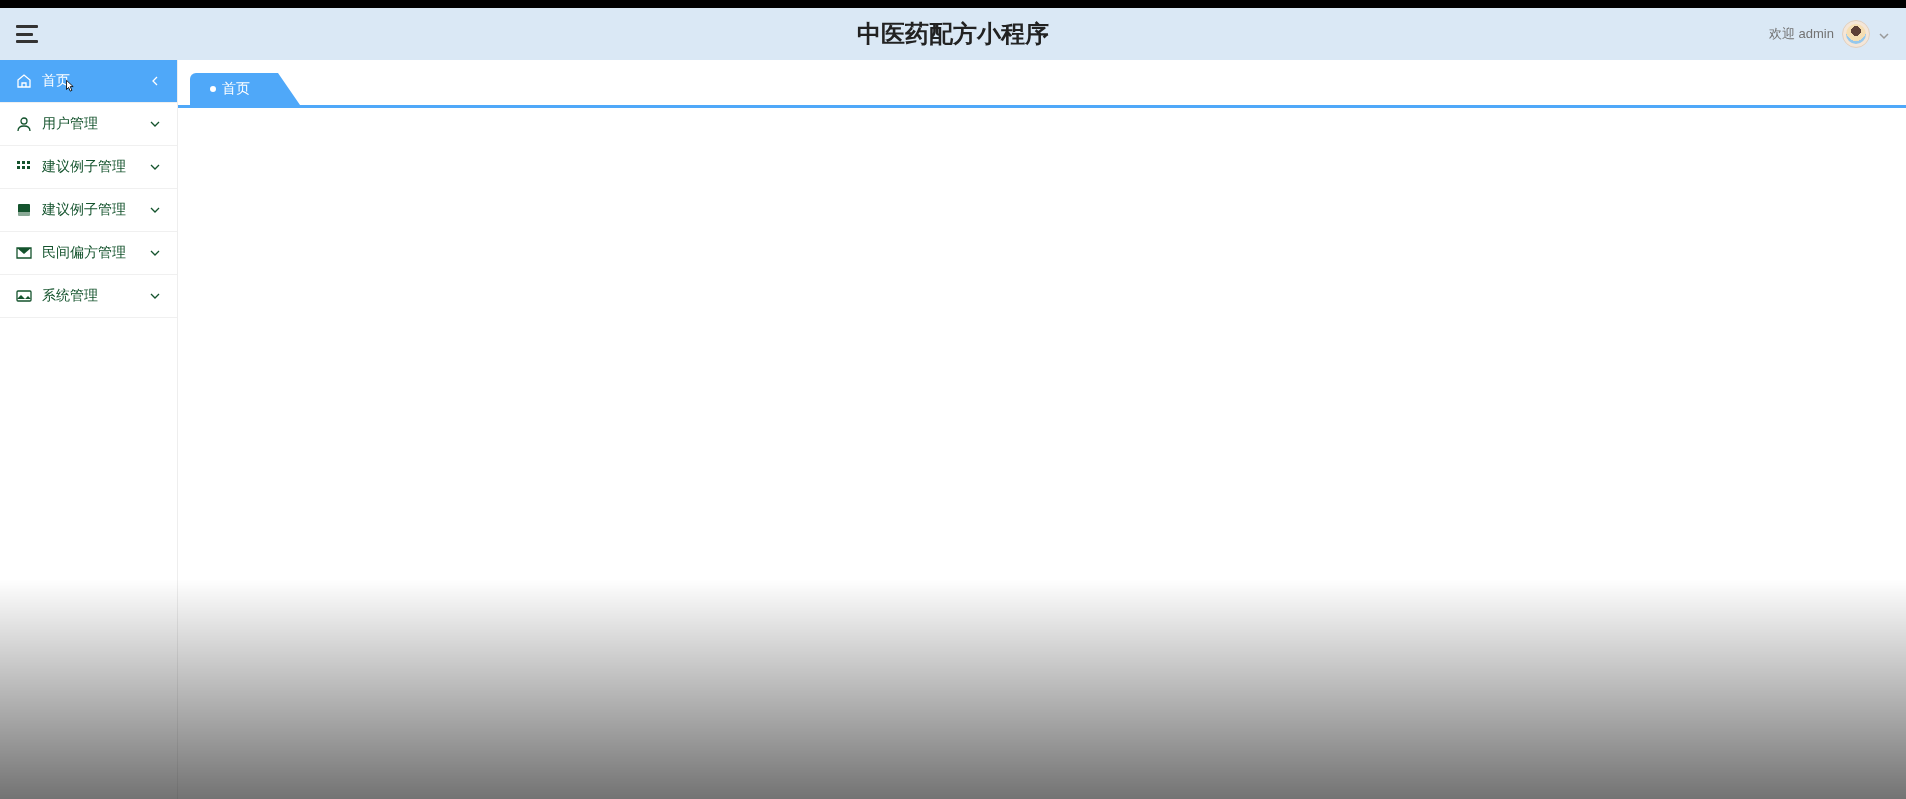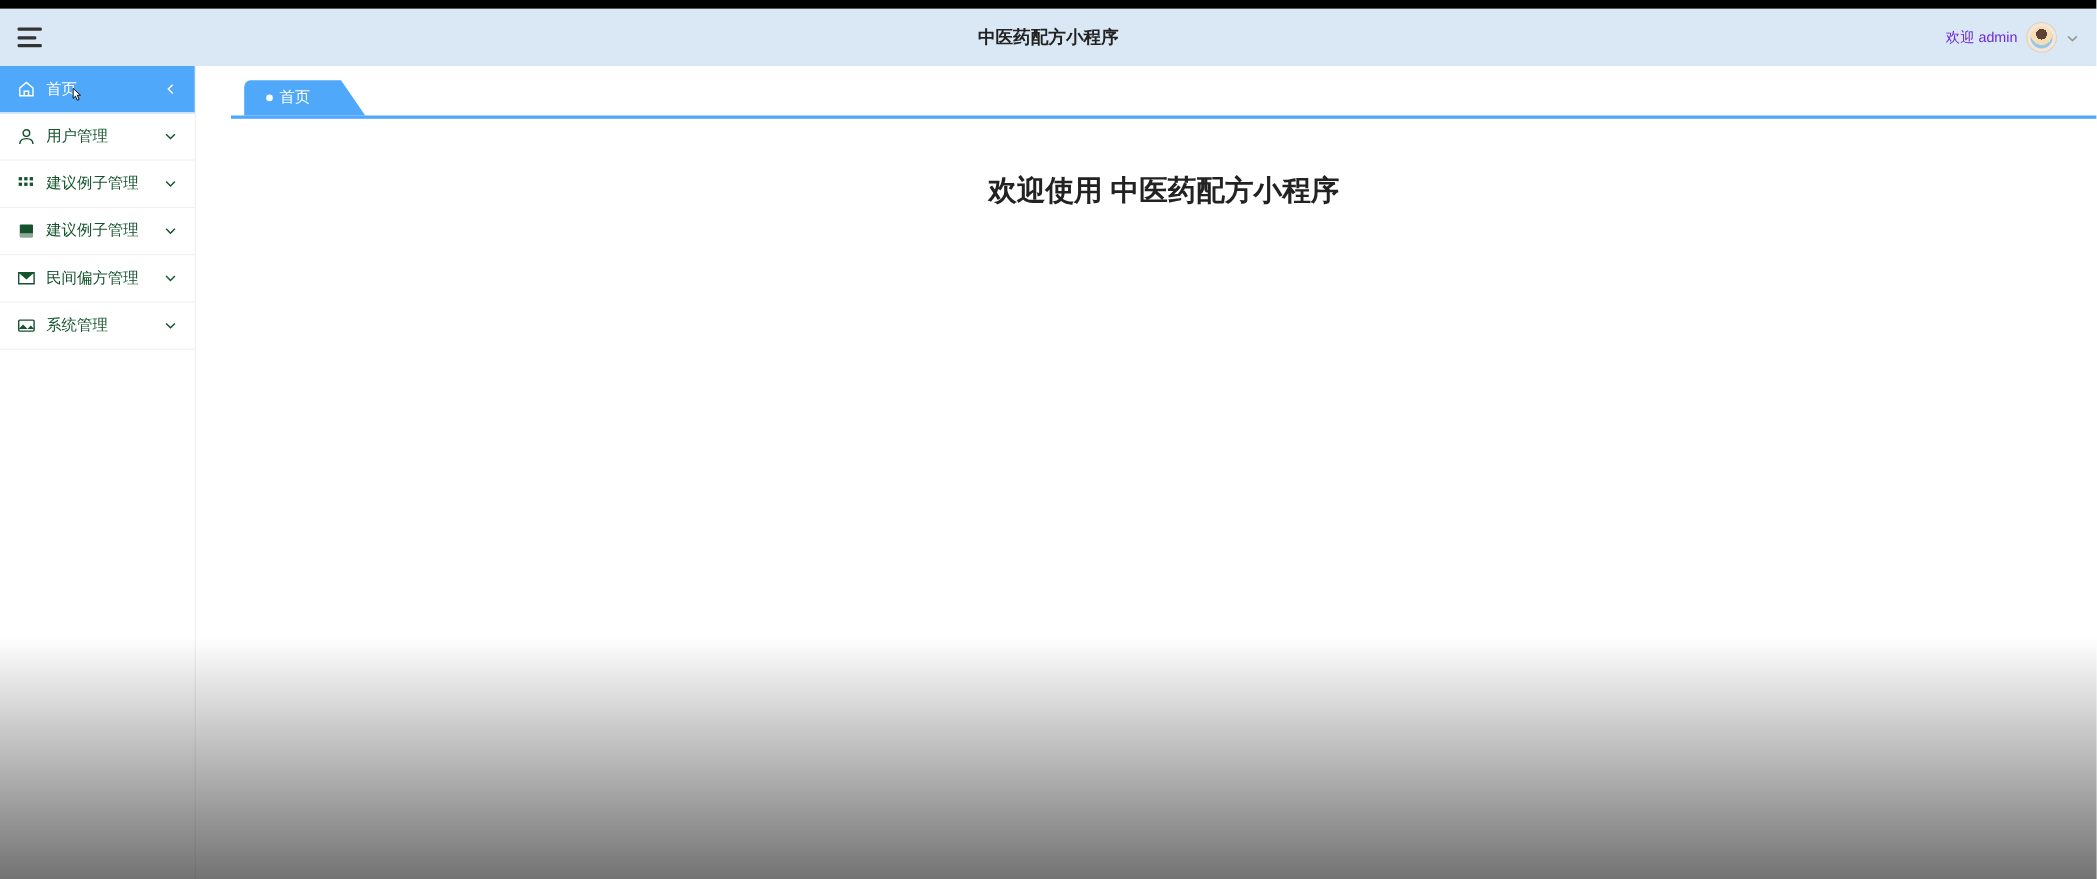--- a/index.html
+++ b/index.html
@@ -37,33 +37,33 @@
       display: block;
       height: 3px;
       background: #333;
       border-radius: 1px;
     }
     .hamburger span:nth-child(2) { width: 75%; }
     .header-title {
       position: absolute;
       left: 50%;
       transform: translateX(-50%);
-      font-size: 16px;
+      font-size: 24px;
       font-weight: bold;
       color: #222;
     }
     .header-right {
       margin-left: auto;
       display: flex;
       align-items: center;
       gap: 8px;
     }
     .welcome-text {
       font-size: 13px;
-      color: #6d28d9;
+      color: #737373;
     }
     .avatar {
       width: 28px;
       height: 28px;
       border-radius: 50%;
       background: #f4e6d8;
       display: flex;
       align-items: center;
       justify-content: center;
       overflow: hidden;
@@ -76,21 +76,20 @@
       background: radial-gradient(circle at 50% 35%, #5d4037 0%, #5d4037 30%, #f5deb3 30%, #f5deb3 60%, #96c8ec 60%);
     }
     .chevron-down {
       width: 12px;
       height: 12px;
       color: #999;
     }
     .layout {
       display: flex;
       height: calc(799px - 60px);
-      gap: 32px;
     }
     .sidebar {
       width: 178px;
       background: #fff;
       border-right: 1px solid #eee;
     }
     .sidebar-item {
       height: 43px;
       display: flex;
       align-items: center;
@@ -324,19 +323,16 @@
 
   </div>
 
   <div class="main">
     <div class="tab-bar">
       <div class="tab">
         <span class="tab-dot"></span>
         <span>首页</span>
       </div>
     </div>
-    <div class="content">
-      <h1 class="welcome-heading">欢迎使用 中医药配方小程序</h1>
-    </div>
   </div>
 </div>
 
 <div class="bottom-gradient"></div>
 
 </body></html>

